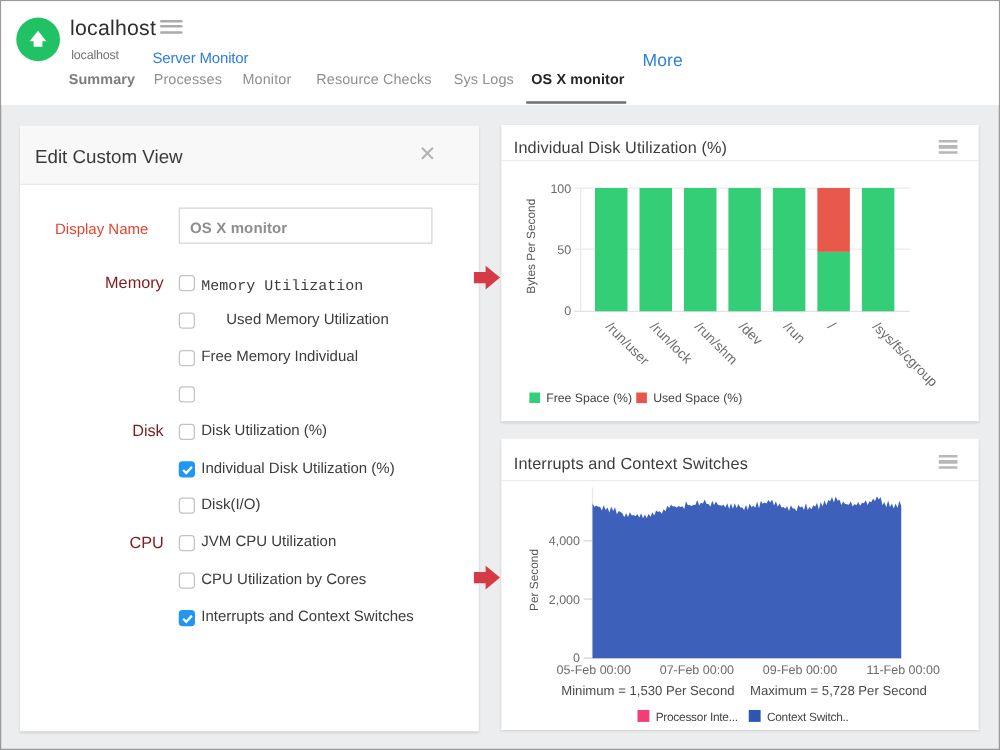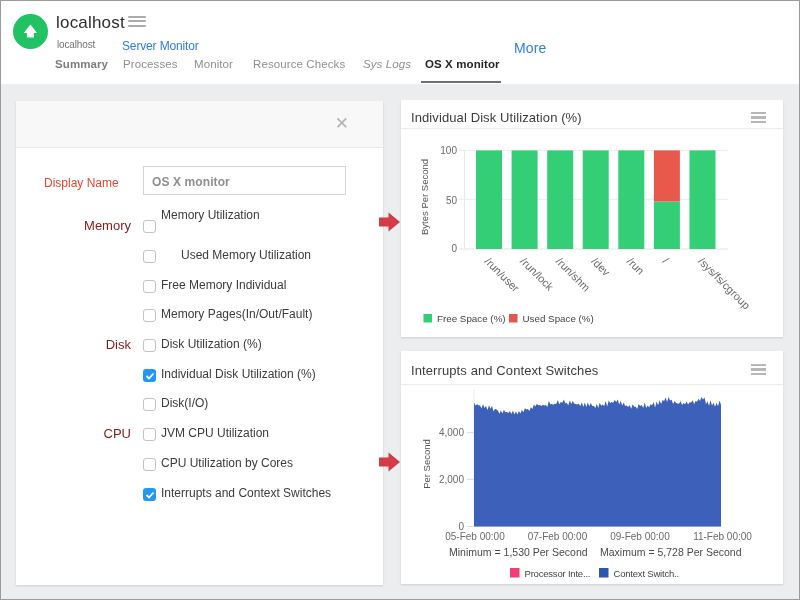--- a/index.html
+++ b/index.html
@@ -61,43 +61,43 @@
     <div></div>
     <div></div>
   </div>
 <div id="sub-localhost">localhost</div>
 <div id="sub-monitor">Server Monitor</div>
 
 <div class="tab" style="left:55px;color:#7d7d7d;font-weight:bold;">Summary</div>
 <div class="tab" style="left:123px;">Processes</div>
 <div class="tab" style="left:194px;">Monitor</div>
 <div class="tab" style="left:253px;text-align:center;">Resource Checks</div>
-<div class="tab" style="left:363px;font-style:italic;">Sys Logs</div>
+<div class="tab" style="left:363px;">Sys Logs</div>
 <div class="tab" style="left:425px;color:#262626;font-weight:bold;">OS X monitor</div>
 <div class="tab" style="left:514px;top:40px;font-size:14px;color:#2f80d8;">More</div>
 <div id="tab-underline"></div>
 
 <div id="panel">
   <div id="panel-head">
+    <div id="panel-title">Edit Custom View</div>
     <div id="panel-x">✕</div>
   </div>
   <div id="lbl-display">Display Name</div>
   <div id="inp">
       <span>OS X monitor</span>
     </div>
 
   <div class="grp" style="left:15px;top:117px;">Memory</div>
   <div class="cb" style="top:119px;"></div>
-    <div class="cbl" style="top:107px;">Memory Utilization</div>
+    <div class="cbl" style="top:121px;font-family:Liberation Mono, monospace;">Memory Utilization</div>
   <div class="cb" style="top:149px;"></div>
     <div class="cbl" style="top:147px;margin-left:20px;">Used Memory Utilization</div>
   <div class="cb" style="top:179px;"></div>
     <div class="cbl" style="top:177px;">Free Memory Individual</div>
   <div class="cb" style="top:208px;"></div>
-    <div class="cbl" style="top:206px;">Memory Pages(In/Out/Fault)</div>
 
   <div class="grp" style="left:15px;top:236px;">Disk</div>
   <div class="cb" style="top:238px;"></div>
     <div class="cbl" style="top:236px;">Disk Utilization (%)</div>
   <div class="cbc" style="top:268px;"></div>
     <div class="cbl" style="top:266px;">Individual Disk Utilization (%)</div>
   <div class="cb" style="top:297px;"></div>
     <div class="cbl" style="top:295px;">Disk(I/O)</div>
 
   <div class="grp" style="left:15px;top:325px;">CPU</div>

